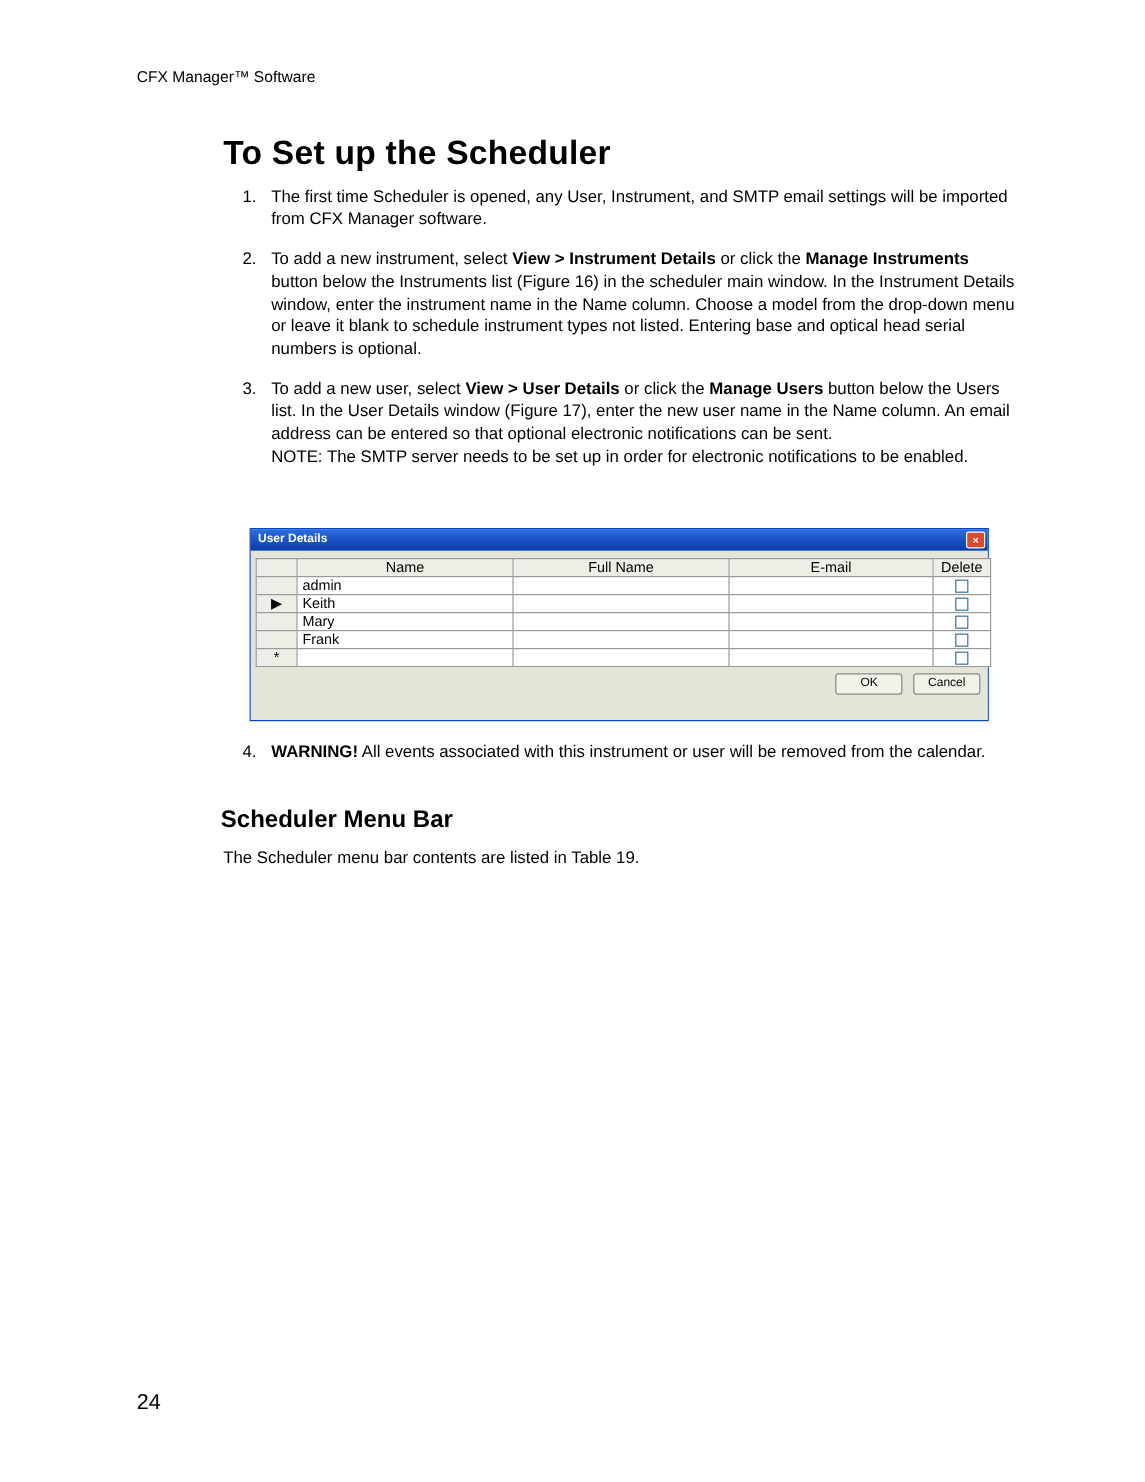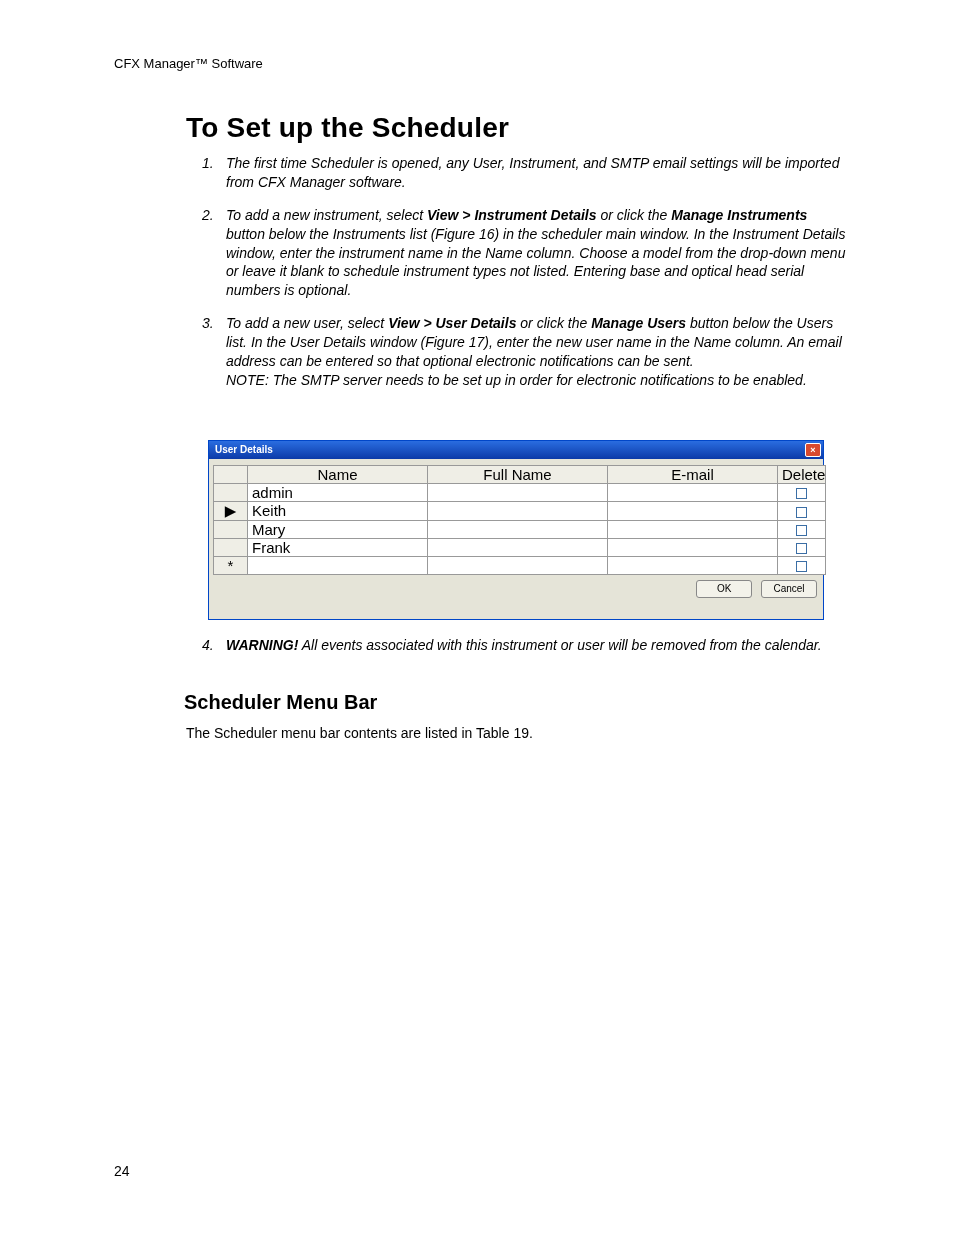--- a/index.html
+++ b/index.html
@@ -43,21 +43,20 @@
       list-style: none;
       counter-reset: item;
     }
     ol > li {
       counter-increment: item;
       position: relative;
       padding-left: 40px;
       margin-bottom: 14px;
       font-size: 14px;
       line-height: 1.35;
-      font-style: italic;
     }
     ol > li::before {
       content: counter(item) ".";
       position: absolute;
       left: 16px;
       top: 0;
     }
     .bold { font-weight: bold; }
     .figure-container {
       margin: 50px 22px 16px 22px;
@@ -101,21 +100,21 @@
     table.grid {
       border-collapse: collapse;
       width: 100%;
       background: #fff;
       table-layout: fixed;
     }
     table.grid th, table.grid td {
       border: 1px solid #999;
       height: 15px;
       padding: 0 4px;
-      font-size: 15px;
+      font-size: 12px;
       white-space: nowrap;
       overflow: hidden;
     }
     table.grid th {
       background: #efeee6;
       font-weight: normal;
       text-align: center;
     }
     col.rowhdr { width: 34px; }
     col.name { width: 180px; }
@@ -162,21 +161,21 @@
     }
     .body-para {
       font-size: 14px;
       line-height: 1.35;
       margin-top: 6px;
     }
     .page-num {
       position: absolute;
       left: 114px;
       bottom: 56px;
-      font-size: 14px;
+      font-size: 18px;
     }
     .pointer { font-size: 9px; }
   </style>
 </head>
 <body>
 
 <div class="header-text">CFX Manager™ Software</div>
 
 <div class="content">
 

